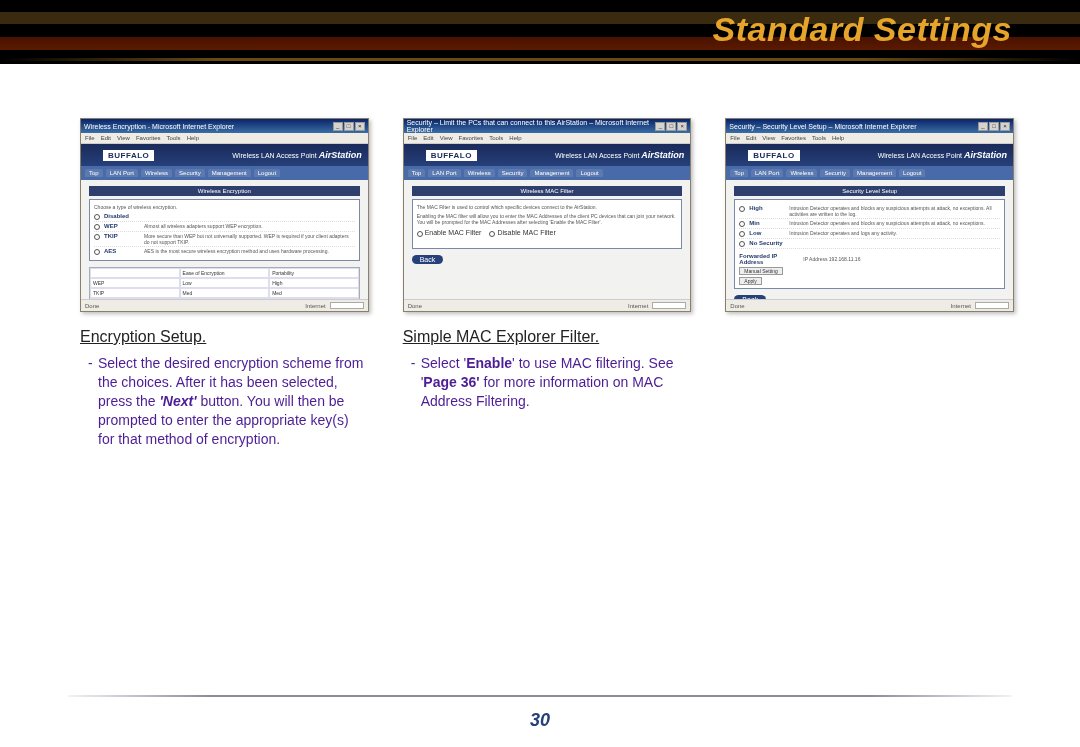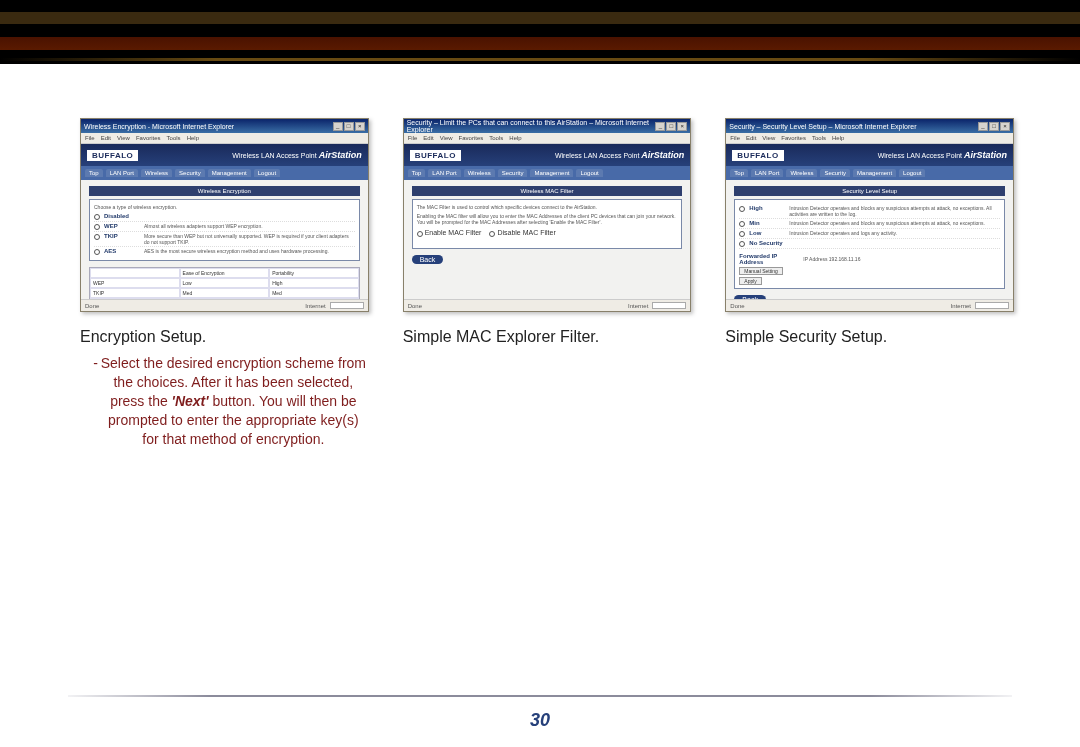--- a/index.html
+++ b/index.html
@@ -79,21 +79,21 @@
     display: flex; gap: 6px; padding: 0 4px; align-items:center; font-size:6px; color:#444;
   }
   .ss-brand {
     height: 22px;
     background: linear-gradient(to bottom, #1a2a5a 0%, #26407a 100%);
     display: flex; align-items: center; color: #fff;
     padding: 0 6px;
   }
   .ss-brand .logo {
     background: #fff; color: #1a2a5a; font-weight: bold;
-    padding: 1px 5px; font-size: 8px; letter-spacing: 0.5px;
+    padding: 1px 5px; font-size: 8px; letter-spacing: 0.5px; margin-left: 16px;
   }
   .ss-brand .air { margin-left: auto; font-size: 7px; }
   .ss-brand .air .as { font-weight: bold; font-style: italic; font-size: 9px; }
   .ss-tabs {
     height: 14px; background: #486aa8; display: flex; gap: 3px;
     padding: 0 4px; align-items: center;
   }
   .ss-tabs span {
     background: #5c7ab0; color: #fff; font-size: 6px;
     padding: 1px 4px; border-radius: 2px 2px 0 0;
@@ -120,28 +120,28 @@
   .ss-nav { margin: 3px 8px 0 8px; display:flex; justify-content:space-between; }
   .ss-nav span { background:#26407a; color:#fff; font-size:7px; padding:1px 8px; border-radius:8px; }
   .ss-status { position:absolute; bottom:0; left:0; right:0; height:12px; background:#efece5; border-top:1px solid #ccc; display:flex; align-items:center; padding:0 4px; font-size:6px; color:#555;}
   .ss-status .r { margin-left:auto; display:flex; gap:4px; align-items:center;}
   .ss-status .bar { width:34px; height:7px; border:1px solid #aaa; background:#fff;}
   .heading {
     font-size: 16px;
     color: #222;
     margin: 16px 0 8px 0;
     font-weight: normal;
+    text-decoration: underline;
   }
   .body-text {
     font-size: 14px;
-    color: #7f1d1d;
+    color: #4c1d95;
     line-height: 1.35;
     padding-left: 18px;
     text-indent: -10px;
-    text-align: center;
   }
   .body-text .dash { display:inline-block; width:10px; text-indent:0; }
   .b { font-weight: bold; }
   .bi { font-weight: bold; font-style: italic; }
   .footer-rule {
     position: absolute;
     left: 68px; right: 68px;
     bottom: 50px;
     height: 2px;
     background: linear-gradient(to right, rgba(130,130,150,0.1) 0%, rgba(110,110,130,0.8) 15%, rgba(110,110,130,0.8) 85%, rgba(130,130,150,0.1) 100%);
@@ -154,20 +154,21 @@
     font-style: italic;
     font-weight: bold;
     font-size: 18px;
     color: #26407a;
   }
 </style>
 </head>
 <body>
 
 <div class="header-band">
+  <div class="page-title">Standard Settings</div>
   <div class="accent-line"></div>
 </div>
 
 <div class="content">
 
   <div class="col">
     <div class="screenshot">
       <div class="ss-title">
         <span>Wireless Encryption - Microsoft Internet Explorer</span>
         <div class="ss-btns">
@@ -304,20 +305,23 @@
       </div>
       <div class="ss-status">
         <span>Done</span>
         <div class="r">
             <span>Internet</span>
             <span class="bar"></span>
           </div>
       </div>
     </div>
     <div class="heading">Simple MAC Explorer Filter.</div>
+    <p class="body-text">
+      <span class="dash">-</span><span>Select '</span><span class="b">Enable</span><span>' to use MAC filter­ing.  See '</span><span class="b">Page 36'</span><span> for more infor­mation on MAC Address Filtering.</span>
+    </p>
   </div>
 
   <div class="col">
     <div class="screenshot">
       <div class="ss-title">
         <span>Security – Security Level Setup – Microsoft Internet Explorer</span>
         <div class="ss-btns">
             <span>_</span>
             <span>□</span>
             <span>×</span>
@@ -379,19 +383,18 @@
         <span>Back</span>
       </div>
       <div class="ss-status">
         <span>Done</span>
         <div class="r">
             <span>Internet</span>
             <span class="bar"></span>
           </div>
       </div>
     </div>
-    <div class="heading">Simple Security Setup.</div>
   </div>
 
 </div>
 
 <div class="footer-rule"></div>
 <div class="page-num">30</div>
 
 </body></html>

